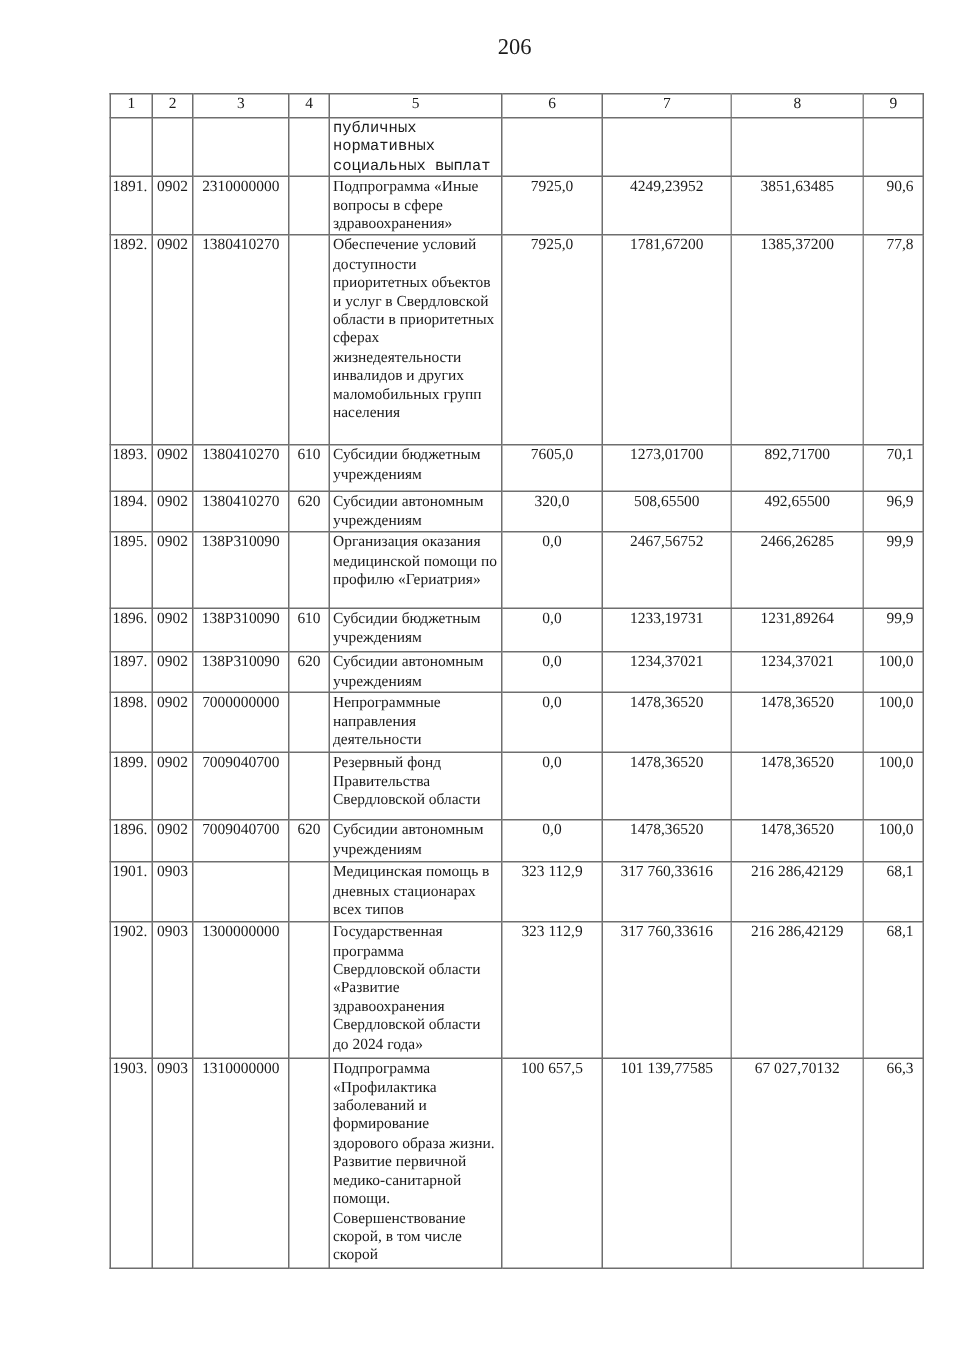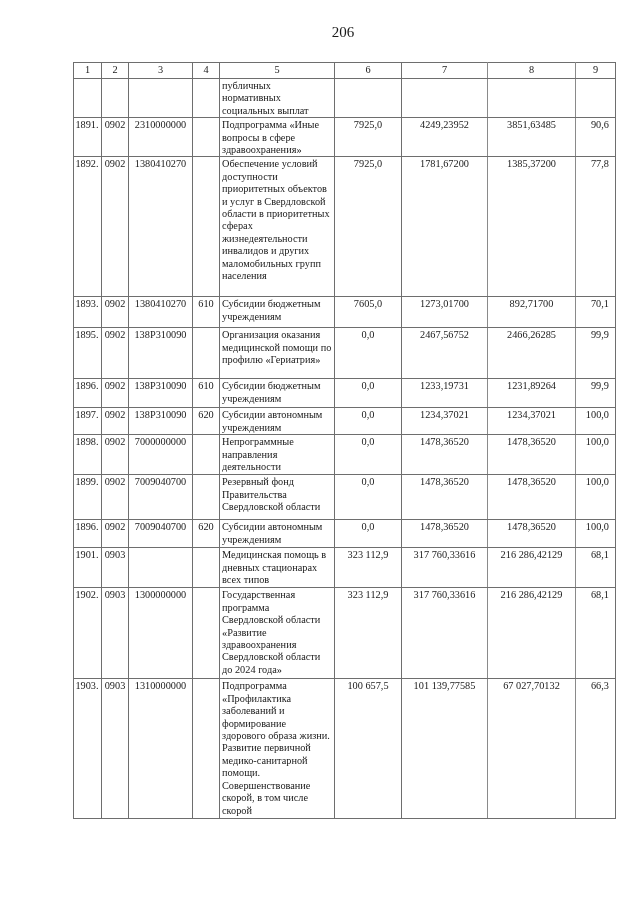--- a/index.html
+++ b/index.html
@@ -40,21 +40,21 @@
       vertical-align: top;
       overflow: hidden;
     }
     table.budget td.c7, table.budget td.c8 { border-right-color: #8a8a8a; }
     table.budget tr.header td {
       text-align: center;
       height: 15px;
       vertical-align: middle;
       padding: 0;
     }
-    td.c1 { text-align: center; padding-left: 1px !important; }
+    td.c1 { text-align: left; padding-left: 1px !important; }
     td.c2 { text-align: center; }
     td.c3 { text-align: center; }
     td.c4 { text-align: center; }
     td.c5 { text-align: left; }
     td.c6 { text-align: center; }
     td.c7 { text-align: center; }
     td.c8 { text-align: center; }
     td.c9 { text-align: right; padding-right: 6px !important; }
     tr.header td.c9 { text-align: center; padding-right: 0 !important; }
   </style>
@@ -80,21 +80,21 @@
       <td class="c1" style="text-align:center;padding-left:0 !important">1</td>
       <td class="c2" style="text-align:center">2</td>
       <td class="c3">3</td>
       <td class="c4">4</td>
       <td class="c5" style="text-align:center">5</td>
       <td class="c6">6</td>
       <td class="c7">7</td>
       <td class="c8">8</td>
       <td class="c9">9</td>
     </tr>
-  <tr style="height: 39px;">
+  <tr style="height: 39px; font-family: Liberation Mono, monospace;">
         <td class="c1"></td>
         <td class="c2"></td>
         <td class="c3"></td>
         <td class="c4"></td>
         <td class="c5">публичных нормативных социальных выплат</td>
         <td class="c6"></td>
         <td class="c7"></td>
         <td class="c8"></td>
         <td class="c9"></td>
       </tr>
@@ -124,20 +124,31 @@
         <td class="c1">1893.</td>
         <td class="c2">0902</td>
         <td class="c3">1380410270</td>
         <td class="c4">610</td>
         <td class="c5">Субсидии бюджетным учреждениям</td>
         <td class="c6">7605,0</td>
         <td class="c7">1273,01700</td>
         <td class="c8">892,71700</td>
         <td class="c9">70,1</td>
       </tr>
+      <tr style="height: 26px;">
+        <td class="c1">1894.</td>
+        <td class="c2">0902</td>
+        <td class="c3">1380410270</td>
+        <td class="c4">620</td>
+        <td class="c5">Субсидии автономным учреждениям</td>
+        <td class="c6">320,0</td>
+        <td class="c7">508,65500</td>
+        <td class="c8">492,65500</td>
+        <td class="c9">96,9</td>
+      </tr>
       <tr style="height: 51px;">
         <td class="c1">1895.</td>
         <td class="c2">0902</td>
         <td class="c3">138P310090</td>
         <td class="c4"></td>
         <td class="c5">Организация оказания медицинской помощи по профилю «Гериатрия»</td>
         <td class="c6">0,0</td>
         <td class="c7">2467,56752</td>
         <td class="c8">2466,26285</td>
         <td class="c9">99,9</td>

